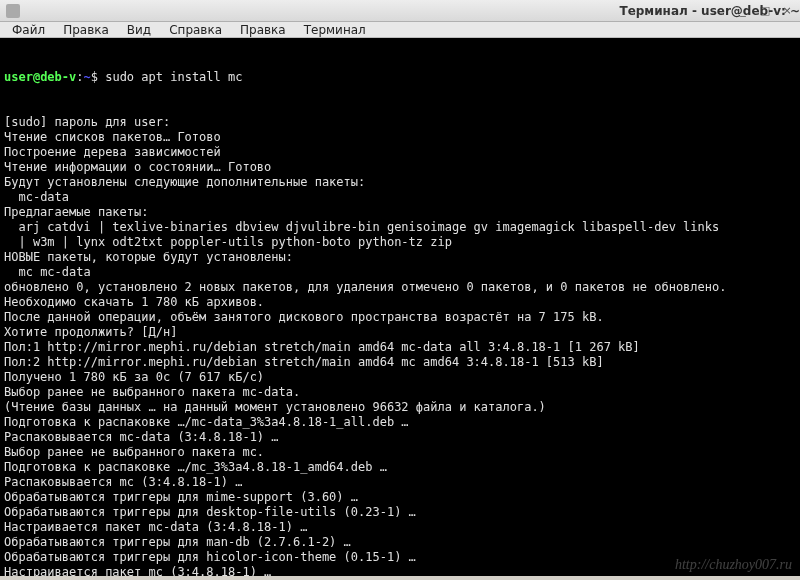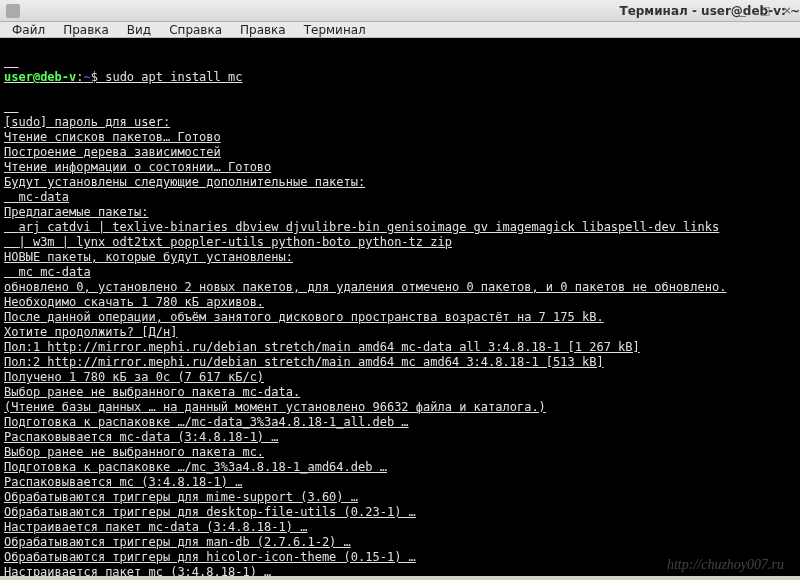--- a/index.html
+++ b/index.html
@@ -54,31 +54,30 @@
     background: #000;
     color: #e0e0e0;
     font-family: "DejaVu Sans Mono","Courier New",monospace;
     font-size: 12px;
     line-height: 15px;
     height: 538px;
     padding: 2px 4px;
     white-space: pre;
     overflow: hidden;
     position: relative;
-    text-decoration: underline;
   }
   .line { white-space: pre-wrap; }
   .p-user { color: #55ff55; font-weight: bold; }
   .p-host { color: #55ff55; font-weight: bold; }
   .p-path { color: #5555ff; font-weight: bold; }
   .p-sep  { color: #e0e0e0; }
   .cmd    { color: #e0e0e0; }
   .watermark {
     position: absolute;
-    right: 16px; bottom: 4px;
+    right: 8px; bottom: 4px;
     color: rgba(255,255,255,0.25);
     font-style: italic;
     font-family: serif;
     font-size: 14px;
     pointer-events: none;
   }
 </style>
 </head>
 <body>
 

